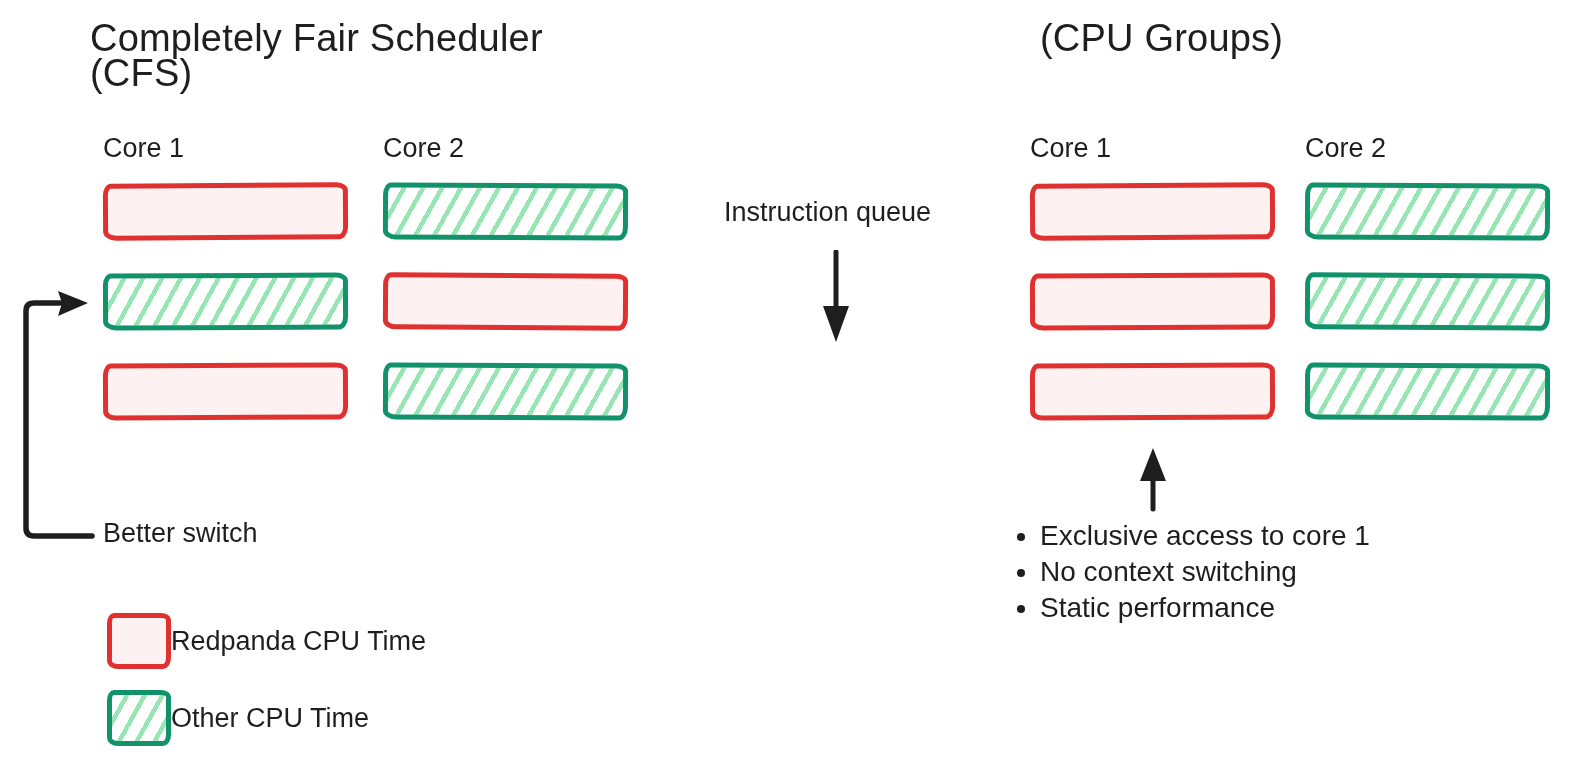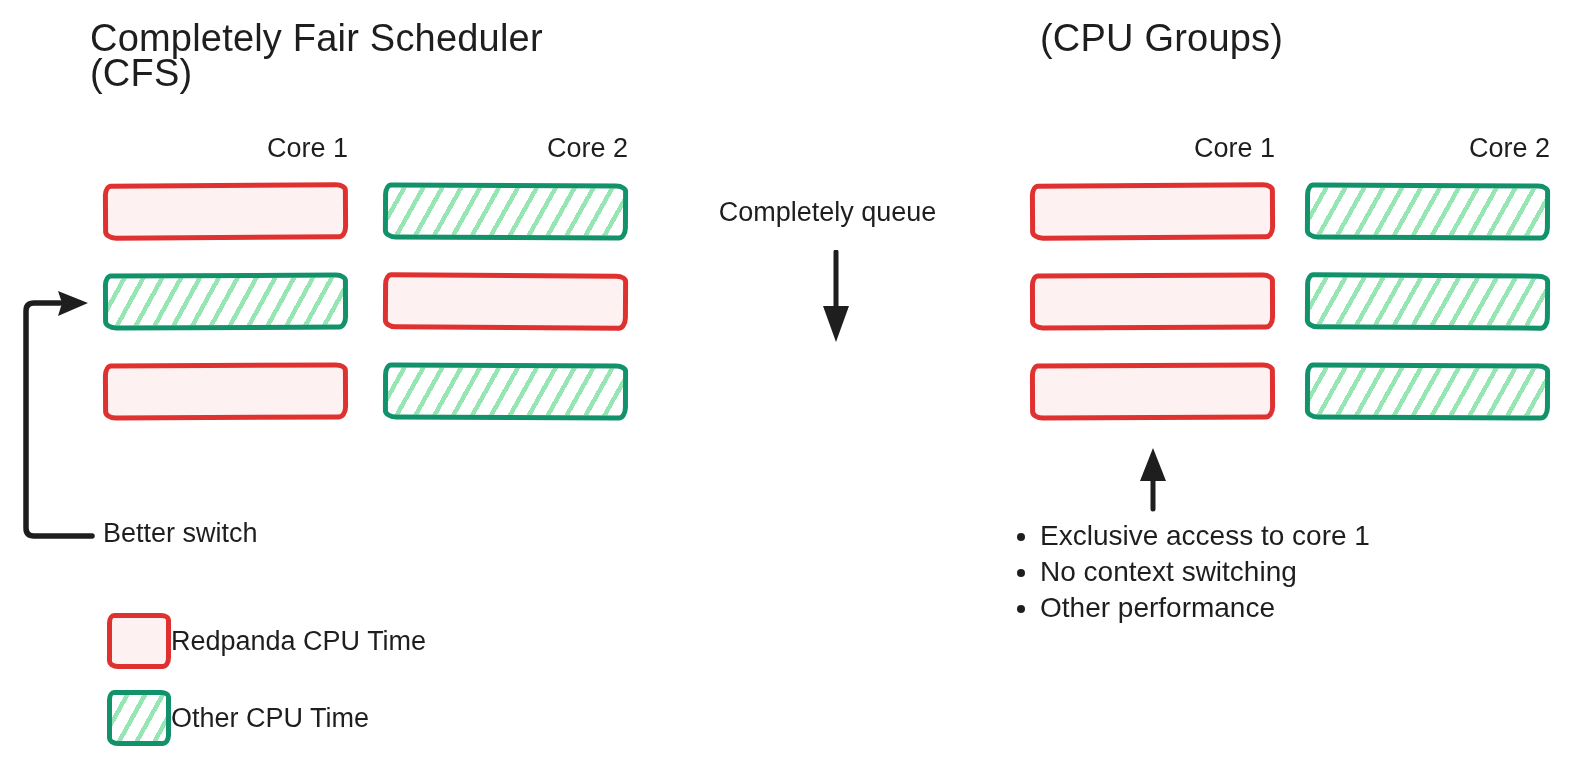--- a/index.html
+++ b/index.html
@@ -13,21 +13,21 @@
   
   .panel-title{
     position:absolute;text-align:left;
     font-size:38px;line-height:35px;letter-spacing:.2px;
   }
   #left-title{left:90px;top:21px;width:550px;}
   #right-title{left:1040px;top:21px;width:492px;}
 
   
   .core-label{
-    position:absolute;top:133px;width:245px;text-align:right;
+    position:absolute;top:133px;width:245px;text-align:left;
     font-size:27px;
   }
 
   
   .grid{position:absolute;display:grid;grid-template-columns:245px 245px;grid-auto-rows:57px;row-gap:33px;}
   #left-grid{left:103px;top:183px;column-gap:35px;}
   #right-grid{left:1030px;top:183px;column-gap:30px;}
   .slot{
     box-sizing:border-box;border:5px solid;
     border-radius:8px 12px 9px 13px / 12px 8px 13px 9px;
@@ -94,21 +94,21 @@
   <div class="legend-row">
     <div class="swatch redpanda"></div>
     <div class="legend-label">Redpanda CPU Time</div>
   </div>
   <div class="legend-row">
     <div class="swatch other"></div>
     <div class="legend-label">Other CPU Time</div>
   </div>
 </div>
 
-<div class="abs" id="queue-label">Completely queue</div>
+<div class="abs" id="queue-label">Instruction queue</div>
 
 <svg class="abs" style="left:820px;top:250px;" width="32" height="94" viewBox="0 0 32 94">
   <line x1="16" y1="2" x2="16" y2="60" stroke="#1e1e1e" stroke-width="5" stroke-linecap="round"></line>
   <polygon points="16,92 3,56 29,56" fill="#1e1e1e"></polygon>
 </svg>
 
 <div class="panel-title" id="right-title">
   <div>(CPU Groups)</div>
 </div>
 
@@ -125,14 +125,14 @@
   </div>
 
 <svg class="abs" style="left:1137px;top:446px;" width="32" height="66" viewBox="0 0 32 66">
   <line x1="16" y1="63" x2="16" y2="28" stroke="#1e1e1e" stroke-width="5" stroke-linecap="round"></line>
   <polygon points="16,2 3,35 29,35" fill="#1e1e1e"></polygon>
 </svg>
 
 <ul class="abs" id="benefits">
   <li>Exclusive access to core 1</li>
   <li>No context switching</li>
-  <li>Other performance</li>
+  <li>Static performance</li>
 </ul>
 
 </body></html>

